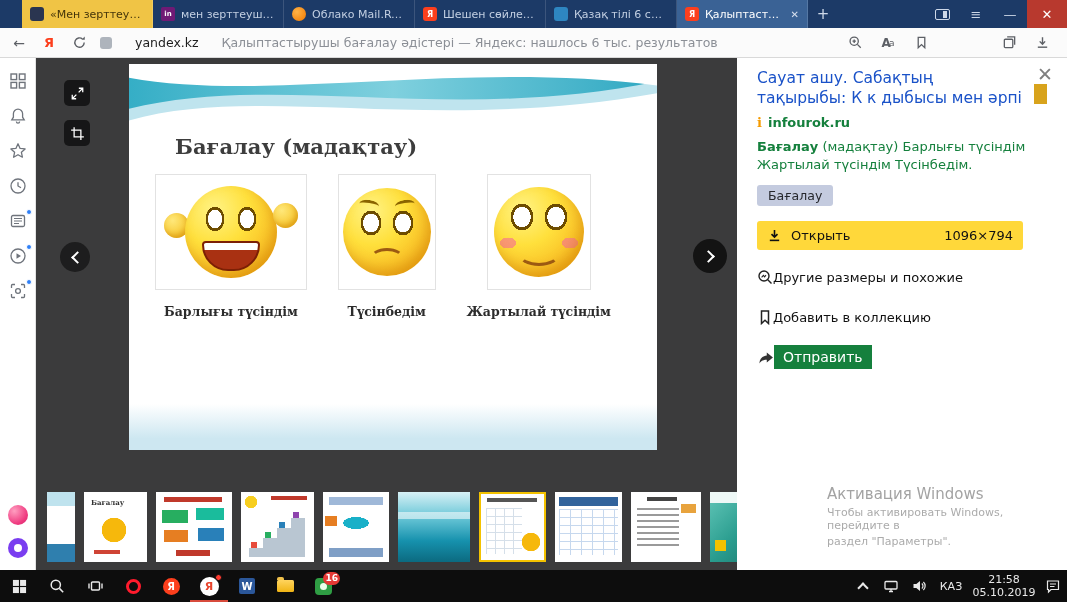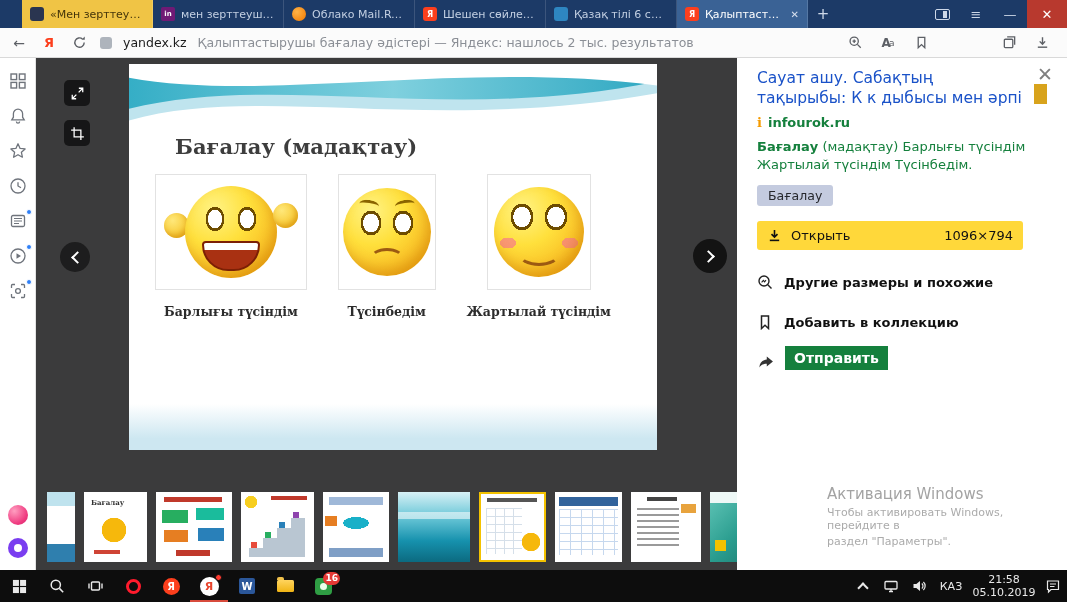--- a/index.html
+++ b/index.html
@@ -31,21 +31,21 @@
   .panel-rect { width:15px; height:11px; border:1.3px solid #cdd8e8; border-radius:2px; position:relative; }
   .panel-rect::after { content:""; position:absolute; right:2px; top:1px; bottom:1px; width:4px; background:#cdd8e8; }
   .tb-close { background:#b8392e; color:#fff; width:40px; }
 
   
   .addressbar { position:absolute; top:28px; left:0; right:0; height:30px; background:#fbfbfb;
                 border-bottom:1px solid #d9d9d9; display:flex; align-items:center; padding:0 10px; gap:12px; }
   .ab-ic { color:#5d6066; font-size:14px; display:flex; align-items:center; justify-content:center;
            width:18px; cursor:pointer; flex:0 0 auto; }
   .yared { color:#fc3f1d; font-weight:bold; font-size:13px; }
-  .urlbox { display:flex; align-items:center; gap:11px; min-width:0; flex:1; cursor:text; }
+  .urlbox { display:flex; align-items:center; gap:23px; min-width:0; flex:1; cursor:text; }
   .site-badge { width:12px; height:12px; border-radius:3px; background:#aeb4bc; flex:0 0 auto; }
   .domain { font-size:12.5px; color:#1c1c1c; white-space:nowrap; }
   .ptitle { font-size:12.5px; color:#8b8f96; white-space:nowrap; overflow:hidden; text-overflow:ellipsis; min-width:0; }
   .ab-right { display:flex; align-items:center; gap:15px; padding-right:6px; color:#5d6066; }
   .ab-gap { width:40px; }
   .tr-big { font-size:12px; font-weight:bold; }
   .tr-small { font-size:9px; margin-left:-2px; }
 
   
   .sidebar { position:absolute; left:0; top:58px; width:36px; bottom:32px; background:#fff;
@@ -205,21 +205,21 @@
   .source-row { margin-top:7px; display:flex; align-items:center; gap:6px; }
   .site-i { color:#f59b00; font-weight:bold; font-size:13px; font-family:"DejaVu Serif",serif; }
   .source-link { color:#15803d; font-size:13px; font-weight:600; cursor:pointer; }
   .desc { margin-top:8px; width:282px; font-size:13px; line-height:18px; color:#15803d; }
   .tag-chip { display:inline-block; margin-top:11px; background:#c4cbdf; border-radius:3px;
               padding:3px 11px; font-size:12.5px; color:#26282d; cursor:pointer; }
   .open-btn { margin-top:15px; width:266px; height:29px; background:#ffd83a; border-radius:3px;
               display:flex; align-items:center; gap:9px; padding:0 10px; cursor:pointer; }
   .open-label { font-size:13px; color:#111; }
   .open-size { margin-left:auto; font-size:13px; color:#111; }
-  .action-row { display:flex; align-items:flex-end; gap:11px; margin-top:14px; height:26px; color:#222;font-weight:bold; }
+  .action-row { display:flex; align-items:center; gap:0; margin-top:14px; height:26px; color:#222; }
   .action-label { font-size:13px; color:#111; cursor:pointer; }
   .send-btn { background:#15803d; color:#fff; font-size:14px; padding:4px 9px; cursor:pointer; }
   .activation { position:absolute; right:34px; bottom:22px; width:206px; color:#a3a3a3; }
   .act-title { font-size:15px; }
   .act-line { font-size:11px; margin-top:3px; color:#ababab; line-height:13px; }
 
   
   .taskbar { position:absolute; left:0; right:0; bottom:0; height:32px; background:#0d0d0d;
              display:flex; align-items:center; color:#e9e9e9; }
   .tb-btn { width:38px; height:32px; display:flex; align-items:center; justify-content:center;
@@ -297,21 +297,21 @@
     <span class="ab-ic yared">Я</span>
     <span class="ab-ic">
       <svg width="15" height="15" viewBox="0 0 16 16">
           <path d="M13 8 a5 5 0 1 1 -1.8 -3.8" fill="none" stroke="currentColor" stroke-width="1.5"></path>
           <path d="M13.6 1.6 v3.4 h-3.4 Z" fill="currentColor"></path>
         </svg>
     </span>
     <div class="urlbox">
       <span class="site-badge"></span>
       <span class="domain">yandex.kz</span>
-      <span class="ptitle">Қалыптастырушы бағалау әдістері — Яндекс: нашлось 2 тыс. результатов</span>
+      <span class="ptitle">Қалыптастырушы бағалау әдістері — Яндекс: нашлось 6 тыс. результатов</span>
     </div>
     <div class="ab-right">
       <span class="ab-ic">
         <svg width="15" height="15" viewBox="0 0 16 16">
             <circle cx="6.6" cy="6.6" r="4.4" fill="none" stroke="currentColor" stroke-width="1.4"></circle>
             <path d="M10 10 l3.6 3.6 M4.8 6.6 h3.6 M6.6 4.8 v3.6" stroke="currentColor" stroke-width="1.4" fill="none"></path>
           </svg>
       </span>
       <span class="ab-ic">
         <span class="tr-big">A</span>

